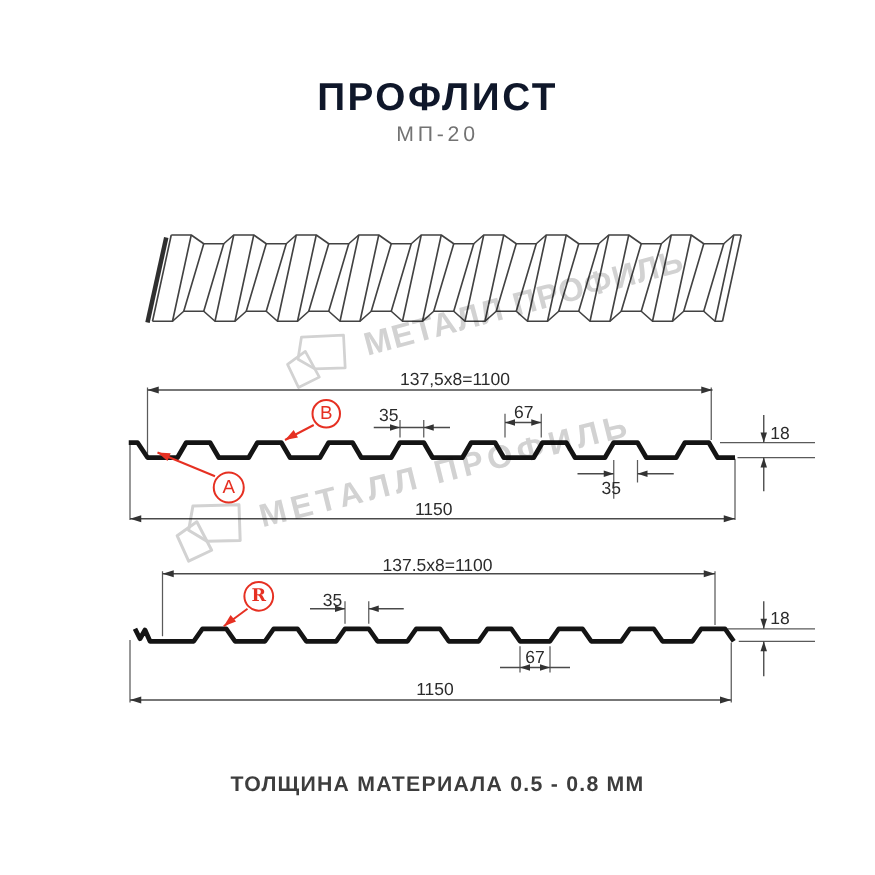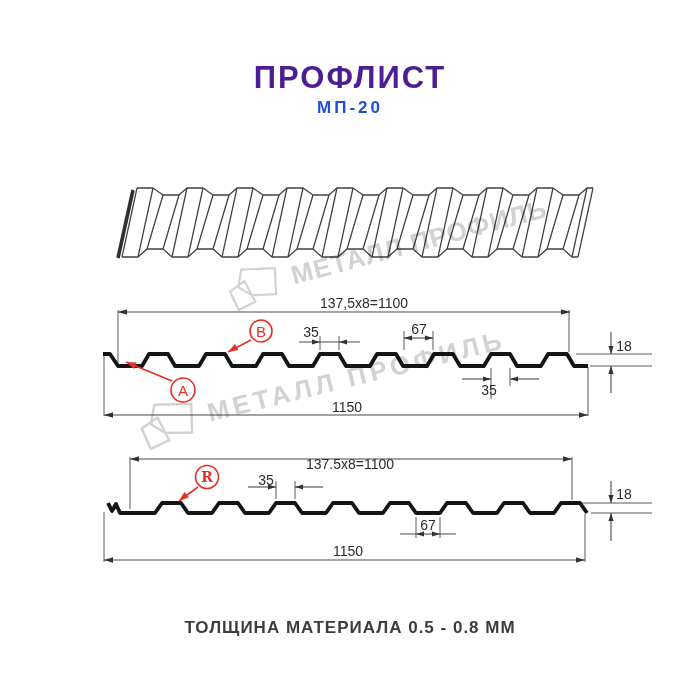--- a/index.html
+++ b/index.html
@@ -7,25 +7,25 @@
     width:700px;height:700px;position:relative;background:#ffffff;overflow:hidden;
     font-family:"Liberation Sans","DejaVu Sans",sans-serif;
   }
   #art{position:absolute;left:0;top:0;}
   .lbl{
     position:absolute;transform:translate(-50%,-50%);
     font-size:14px;color:#2b2b2b;white-space:nowrap;line-height:1;
   }
   .title{
     position:absolute;left:350px;top:78px;transform:translate(-50%,-50%);
-    font-size:31px;font-weight:bold;letter-spacing:2px;color:#4c1d95;white-space:nowrap;
+    font-size:31px;font-weight:bold;letter-spacing:2px;color:#0f172a;white-space:nowrap;
   }
   .subtitle{
     position:absolute;left:350px;top:108px;transform:translate(-50%,-50%);
-    font-size:17px;font-weight:700;letter-spacing:3px;color:#1d4ed8;white-space:nowrap;
+    font-size:17px;font-weight:400;letter-spacing:3px;color:#737373;white-space:nowrap;
   }
   .footer{
     position:absolute;left:350px;top:628px;transform:translate(-50%,-50%);
     font-size:17px;font-weight:700;letter-spacing:1px;color:#3d3d3d;white-space:nowrap;
   }
   .callout{color:#e63022;font-size:15px;}
   .callout-serif{font-family:"DejaVu Serif","Liberation Serif",serif;font-weight:bold;font-size:14px;}
   .wm{
     position:absolute;display:flex;align-items:center;gap:12px;
     color:#d2d2d2;font-weight:bold;white-space:nowrap;
@@ -175,18 +175,18 @@
 
 <div class="lbl" style="left:364px;top:303px">137,5x8=1100</div>
 <div class="lbl" style="left:311px;top:332px">35</div>
 <div class="lbl" style="left:419px;top:329px">67</div>
 <div class="lbl" style="left:624px;top:346px">18</div>
 <div class="lbl" style="left:489px;top:390px">35</div>
 <div class="lbl" style="left:347px;top:407px">1150</div>
 <div class="lbl callout" style="left:183px;top:390px">A</div>
 <div class="lbl callout" style="left:261px;top:331px">B</div>
 
-<div class="lbl" style="left:350px;top:464px">137.5x8=1100</div>
+<div class="lbl" style="left:350px;top:452px">137.5x8=1100</div>
 <div class="lbl" style="left:266px;top:480px">35</div>
 <div class="lbl" style="left:428px;top:525px">67</div>
 <div class="lbl" style="left:624px;top:494px">18</div>
 <div class="lbl" style="left:348px;top:551px">1150</div>
 <div class="lbl callout callout-serif" style="left:207px;top:477px">R</div>
 
 </body></html>

